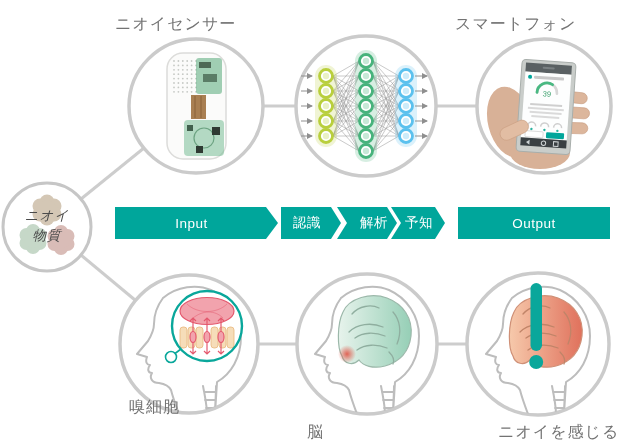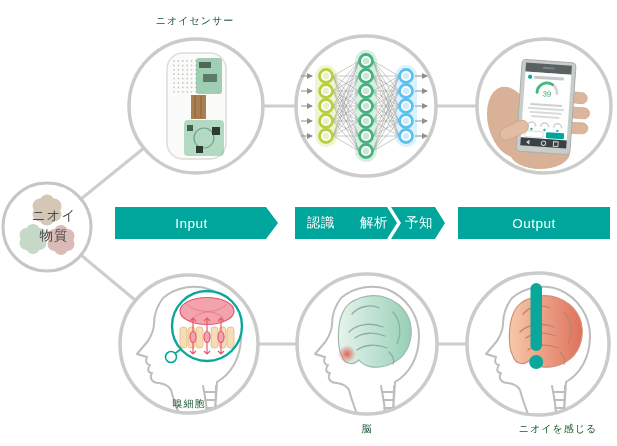--- a/index.html
+++ b/index.html
@@ -2,36 +2,36 @@
 <html><head>
 <meta charset="utf-8">
 <style>
   html,body{margin:0;padding:0;background:#fff;}
   .stage{
     position:relative;width:617px;height:446px;background:#ffffff;overflow:hidden;
     font-family:"Liberation Sans","DejaVu Sans",sans-serif;
   }
   svg{position:absolute;left:0;top:0;}
   .lbl{
-    position:absolute;text-align:center;color:#14532d;font-size:10px;
+    position:absolute;text-align:left;color:#737373;font-size:16px;
     letter-spacing:1px;white-space:nowrap;
   }
   .src-label{
-    position:absolute;left:19px;top:206px;width:70px;text-align:center;
-    color:#4a4a4a;font-size:13.5px;line-height:1.45;letter-spacing:1px;
+    position:absolute;left:12px;top:206px;width:70px;text-align:center;
+    color:#4a4a4a;font-size:13.5px;line-height:1.45;letter-spacing:1px;font-style:italic;
   }
   .band{
     position:absolute;top:207px;height:32px;background:#00a69b;color:#fff;
     display:flex;align-items:center;justify-content:center;
     font-size:13.5px;letter-spacing:.5px;
   }
   .band-input{left:115px;width:163px;padding-right:0;
     clip-path:polygon(0 0,151px 0,163px 50%,151px 100%,0 100%);}
   .band-input span{margin-right:10px;}
-  .band-seg1{left:295px;width:60px;
+  .band-seg1{left:281px;width:60px;
     clip-path:polygon(0 0,50px 0,60px 50%,50px 100%,0 100%);}
   .band-seg1 span{margin-right:8px;}
   .band-seg2{left:337px;width:60px;
     clip-path:polygon(0 0,50px 0,60px 50%,50px 100%,0 100%,10px 50%);}
   .band-seg2 span{margin-left:14px;}
   .band-seg3{left:391px;width:54px;
     clip-path:polygon(0 0,44px 0,54px 50%,44px 100%,0 100%,10px 50%);}
   .band-seg3 span{margin-left:2px;}
   .band-output{left:458px;width:152px;}
   .nn-edge{stroke:#9a9a9a;stroke-width:.7;opacity:.75;}
@@ -404,20 +404,21 @@
         <use href="#headPath" class="head-line"></use>
       </g>
       <g fill="#0aa79b">
         <rect x="530.5" y="283" width="11.5" height="68" rx="5.75"></rect>
         <circle cx="536.2" cy="362" r="7"></circle>
       </g>
     </g>
   </svg>
 
   <div class="lbl" style="left:115px;top:14px;width:160px;">ニオイセンサー</div>
+  <div class="lbl" style="left:455px;top:14px;width:160px;">スマートフォン</div>
 
   <div class="src-label">
     <span>ニオイ</span><br>
     <span>物質</span>
   </div>
 
   <div class="band band-input">
     <span>Input</span>
   </div>
   <div class="band band-seg1">

